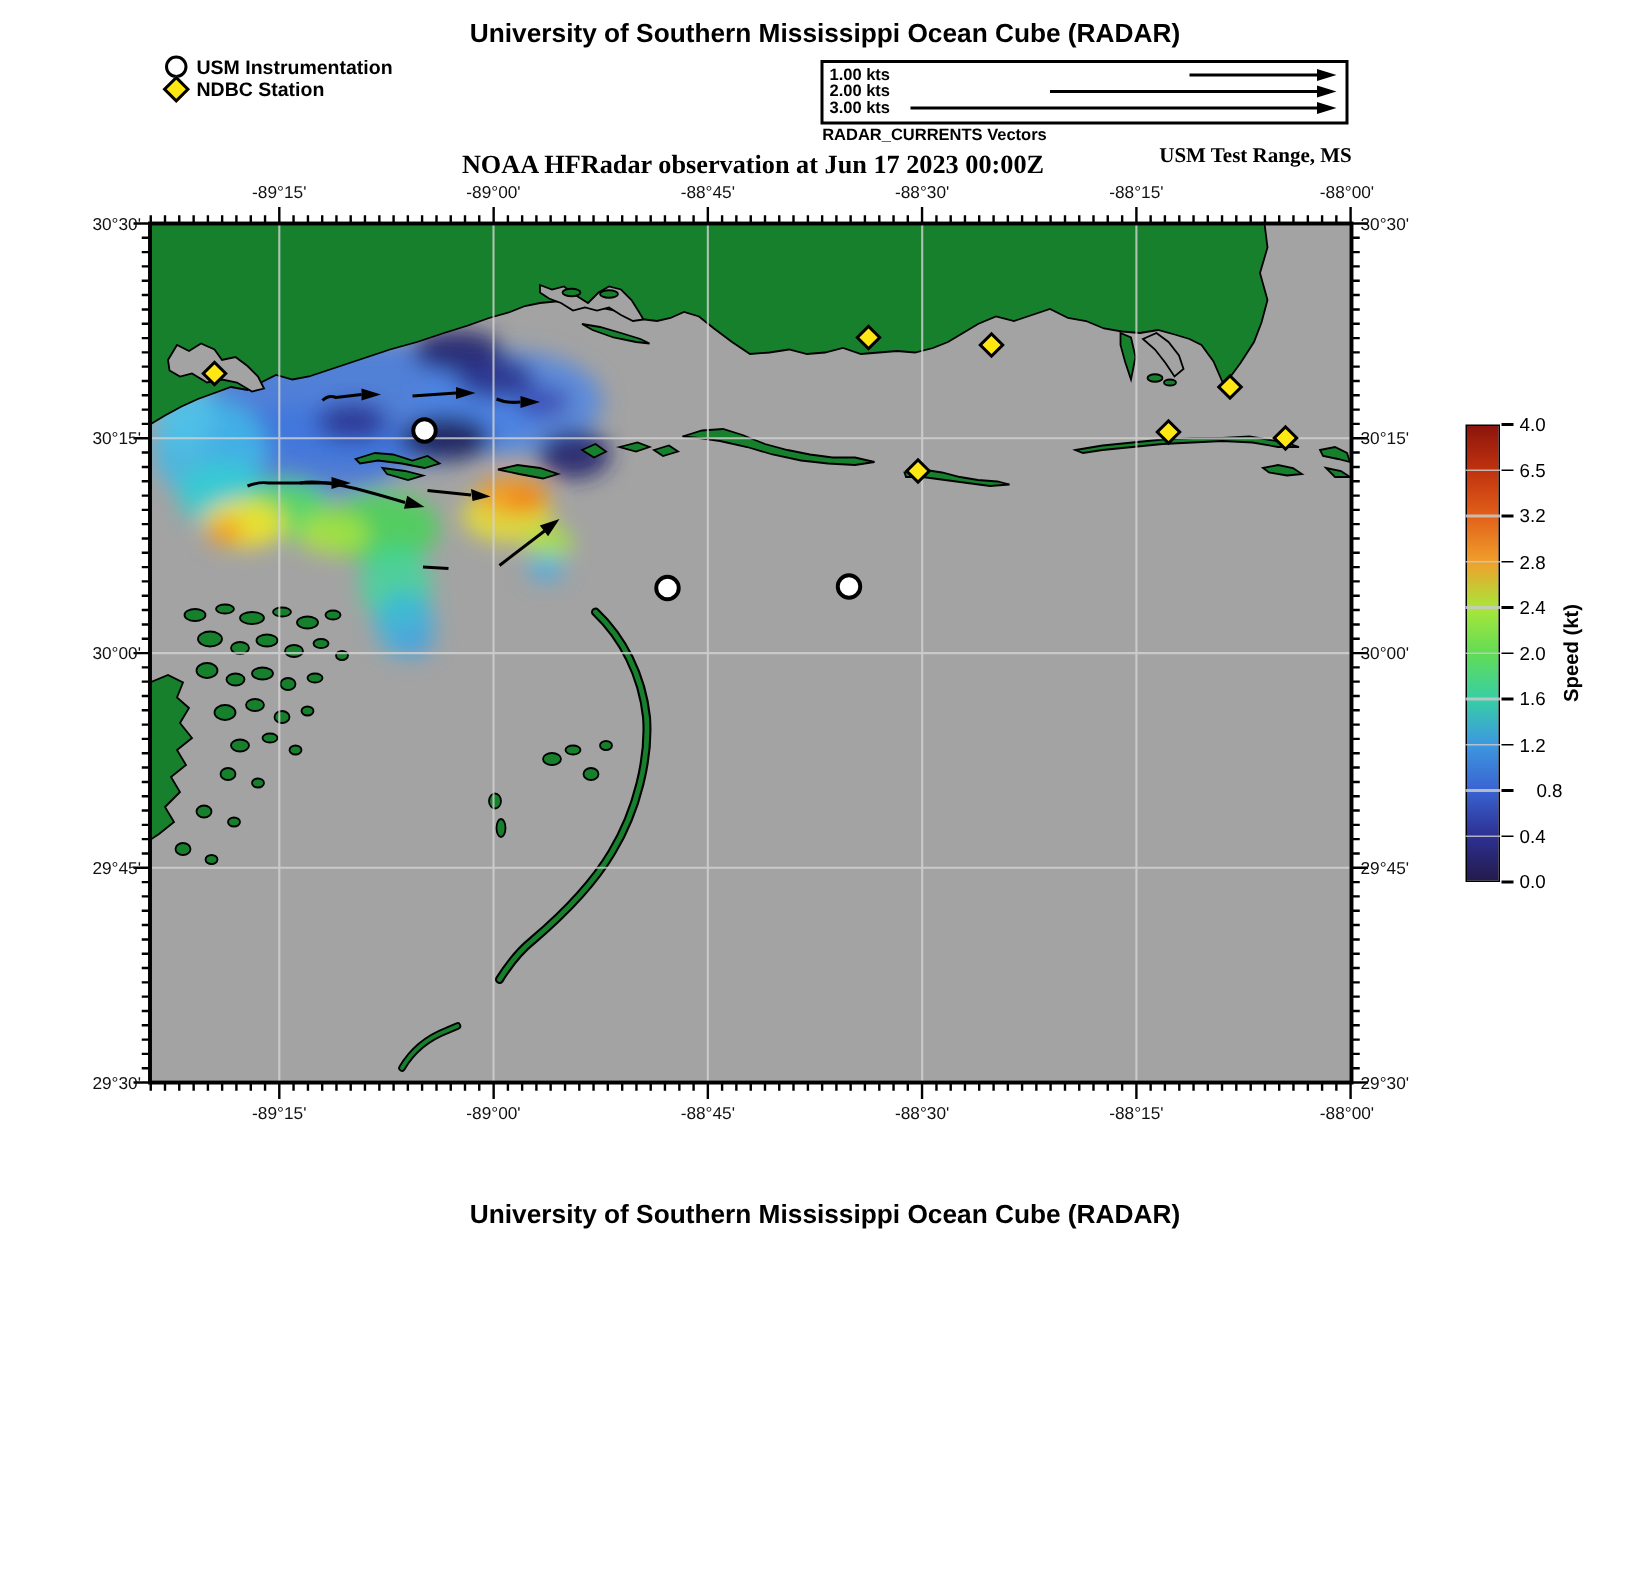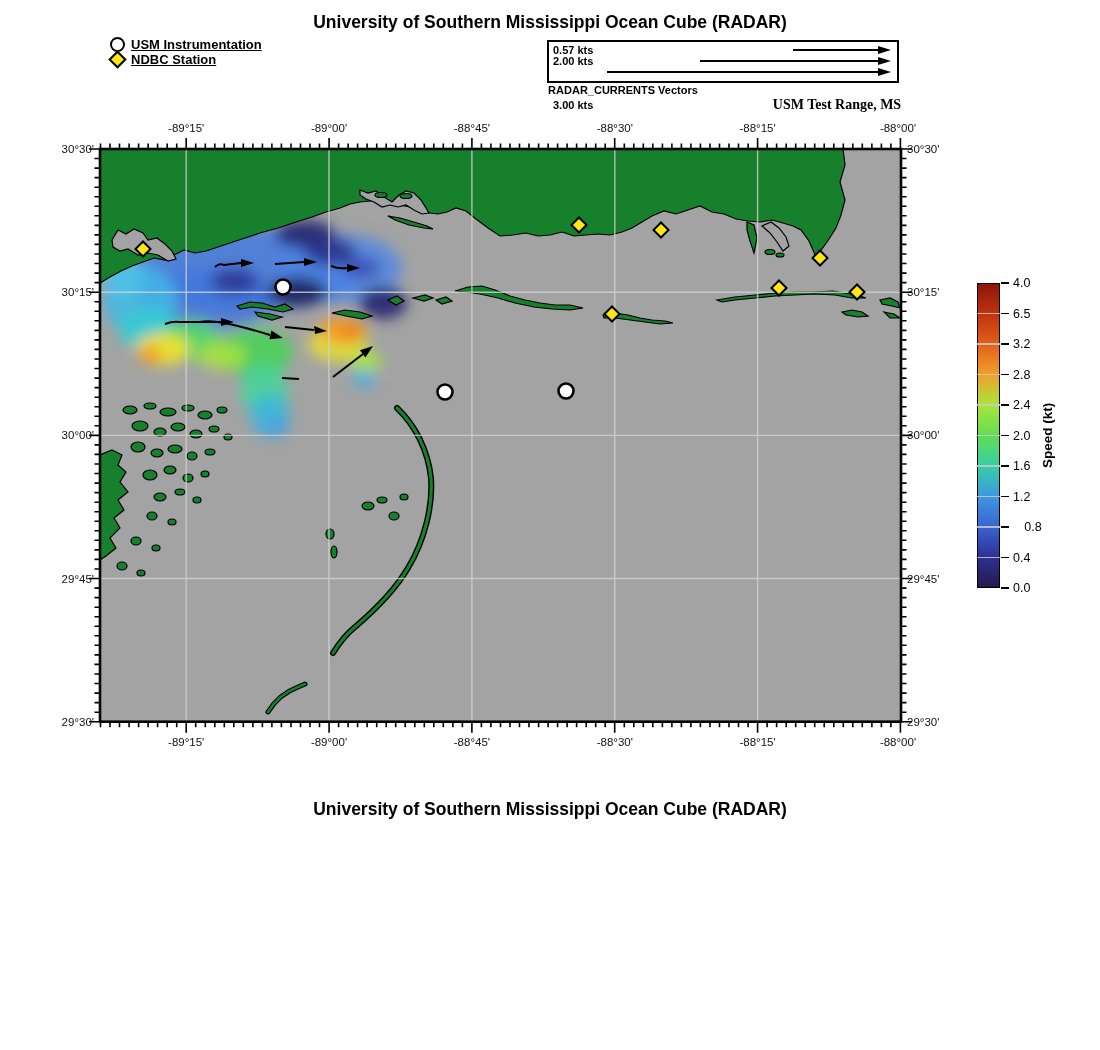--- a/index.html
+++ b/index.html
@@ -30,44 +30,45 @@
   #cbar-title{left:1040px;top:375px;width:22px;height:120px;font-weight:bold;font-size:13.5px;
               writing-mode:vertical-rl;transform:rotate(180deg);text-align:center;}
   #btitle{top:799px;}
 </style>
 </head>
 <body>
 <div id="page">
 
 <div class="abs title" style="top:12px;">University of Southern Mississippi Ocean Cube (RADAR)</div>
 
-<div class="abs" style="left:110px;top:37px;text-decoration:underline;">
+<div class="abs" style="left:110px;top:37px;">
   <div class="legend-row">
     <span class="lg-circle"></span>
     <span>USM Instrumentation</span>
   </div>
   <div class="legend-row">
     <span class="lg-diamond"></span>
     <span>NDBC Station</span>
   </div>
 </div>
 
 <div id="vecbox" class="abs">
-  <div class="veclabel" style="top:3px;">0.57 kts</div>
+  <div class="veclabel" style="top:3px;">1.00 kts</div>
   <div class="veclabel" style="top:14px;">2.00 kts</div>
-  <div class="veclabel" style="top:25px;margin-top:33px;">3.00 kts</div>
+  <div class="veclabel" style="top:25px;">3.00 kts</div>
   <div class="vline" style="left:244px;top:7px;width:86px;"></div>
   <div class="vline" style="left:151px;top:18px;width:179px;"></div>
   <div class="vline" style="left:58px;top:29px;width:272px;"></div>
   <div class="vhead" style="left:329px;top:3.5px;"></div>
   <div class="vhead" style="left:329px;top:14.5px;"></div>
   <div class="vhead" style="left:329px;top:25.5px;"></div>
 </div>
 <div id="veccaption" class="abs">RADAR_CURRENTS Vectors</div>
 
+<div id="subtitle" class="abs serif">NOAA HFRadar observation at Jun 17 2023 00:00Z</div>
 <div id="rangelabel" class="abs serif">USM Test Range, MS</div>
 
 <svg class="abs" style="left:0;top:0;" width="1100" height="780" viewBox="0 0 1100 780">
   <defs>
     <filter id="blobblur" x="-30%" y="-30%" width="160%" height="160%">
       <feGaussianBlur stdDeviation="7"></feGaussianBlur>
     </filter>
     <clipPath id="mapclip">
           <rect x="100" y="149" width="801" height="573"></rect>
         </clipPath>

